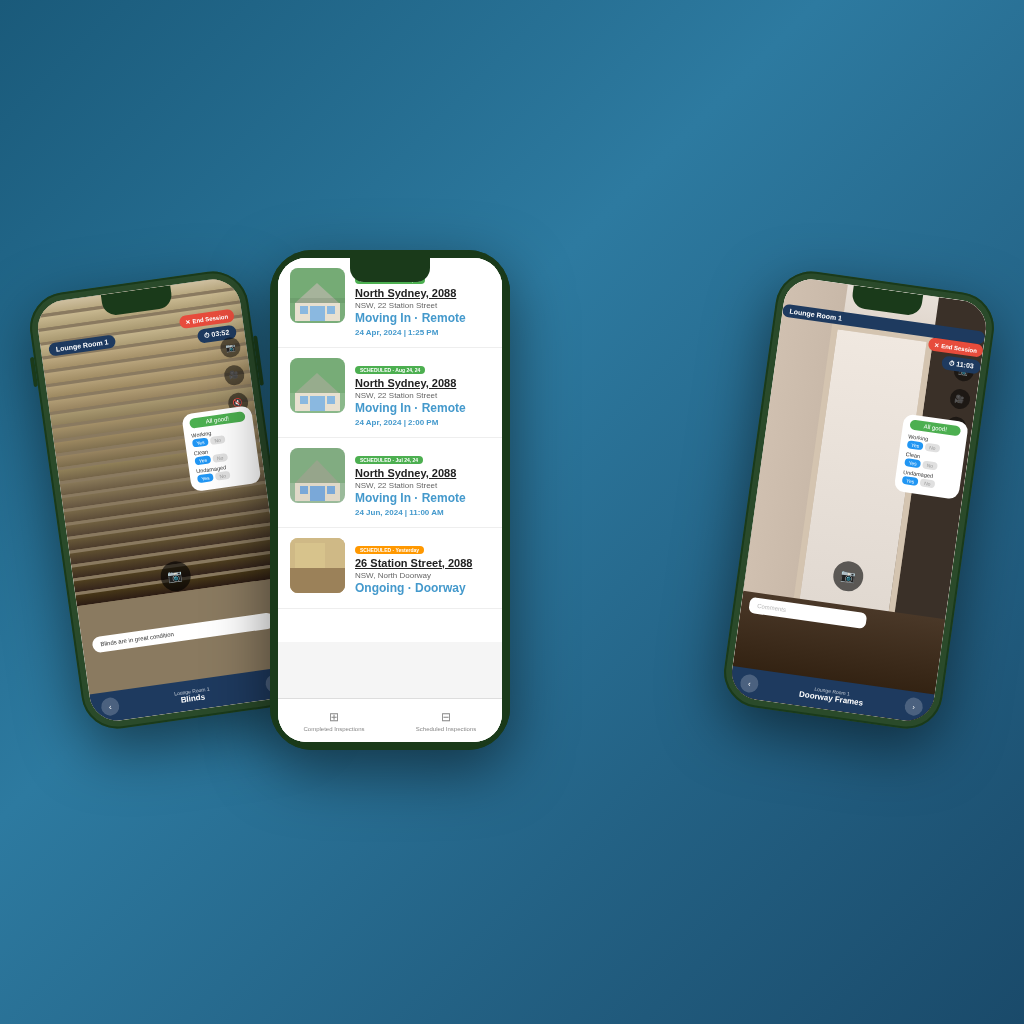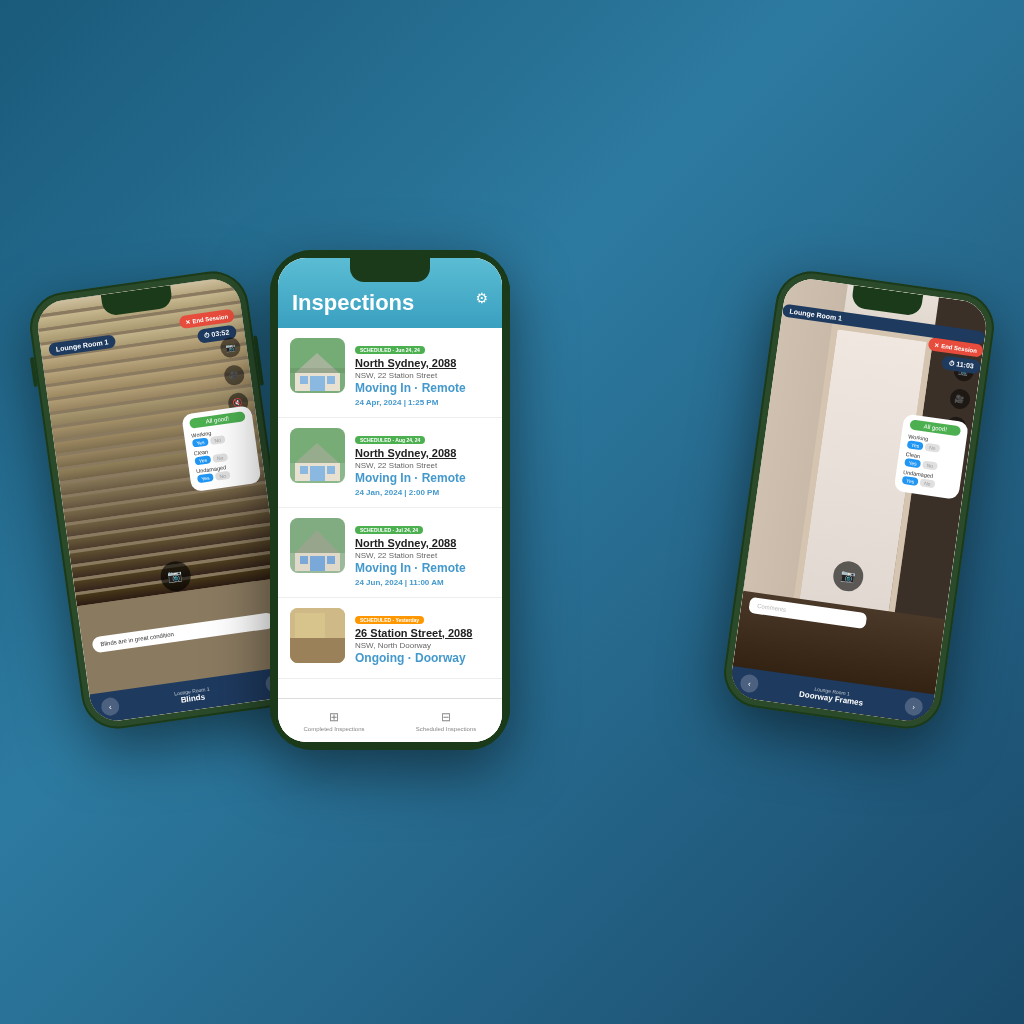--- a/index.html
+++ b/index.html
@@ -620,24 +620,20 @@
         </div>
       </div>
     </div>
   </div>
 
   <div class="phone phone-center" style="left: 390px;">
     <div class="phone-screen">
       <div class="center-screen">
         <div class="notch"></div>
 
-        <div class="center-header">
-          <div class="header-title">Inspections</div>
-          <div class="gear-icon">⚙</div>
-        </div>
 
         <div class="inspection-list">
 
           <div class="inspection-card">
             <div class="property-thumb">
               <svg width="55" height="55" viewBox="0 0 55 55">
                 <rect width="55" height="55" fill="#7aad7a"></rect>
                 <rect x="5" y="35" width="45" height="18" fill="#e8e0d0"></rect>
                 <polygon points="27,15 5,35 49,35" fill="#c0b8b0"></polygon>
                 <rect x="20" y="38" width="15" height="15" fill="#8ab8e0"></rect>
@@ -666,21 +662,21 @@
                 <rect x="10" y="38" width="8" height="8" fill="#8ab8e0"></rect>
                 <rect x="37" y="38" width="8" height="8" fill="#8ab8e0"></rect>
                 <rect x="0" y="0" width="55" height="35" fill="#5a9a5a" opacity="0.4"></rect>
               </svg>
             </div>
             <div class="card-info">
               <div class="scheduled-badge">SCHEDULED · Aug 24, 24</div>
               <div class="property-name">North Sydney, 2088</div>
               <div class="property-address">NSW, 22 Station Street</div>
               <div class="property-type">Moving In · Remote</div>
-              <div class="property-date">24 Jan, 2024 | 2:00 PM</div>
+              <div class="property-date">24 Apr, 2024 | 2:00 PM</div>
             </div>
           </div>
 
           <div class="inspection-card">
             <div class="property-thumb">
               <svg width="55" height="55" viewBox="0 0 55 55">
                 <rect width="55" height="55" fill="#9aba9a"></rect>
                 <rect x="5" y="35" width="45" height="18" fill="#e0d8c8"></rect>
                 <polygon points="27,12 5,35 49,35" fill="#b8b0a8"></polygon>
                 <rect x="20" y="38" width="15" height="15" fill="#7aa8d8"></rect>

